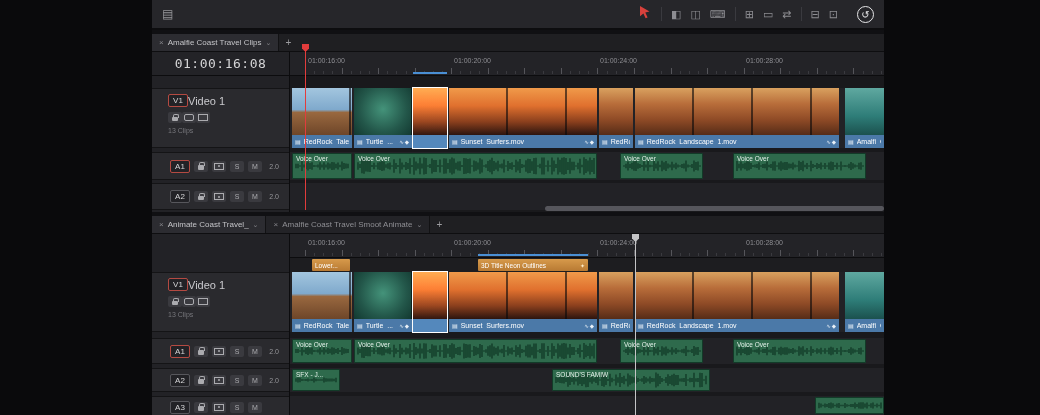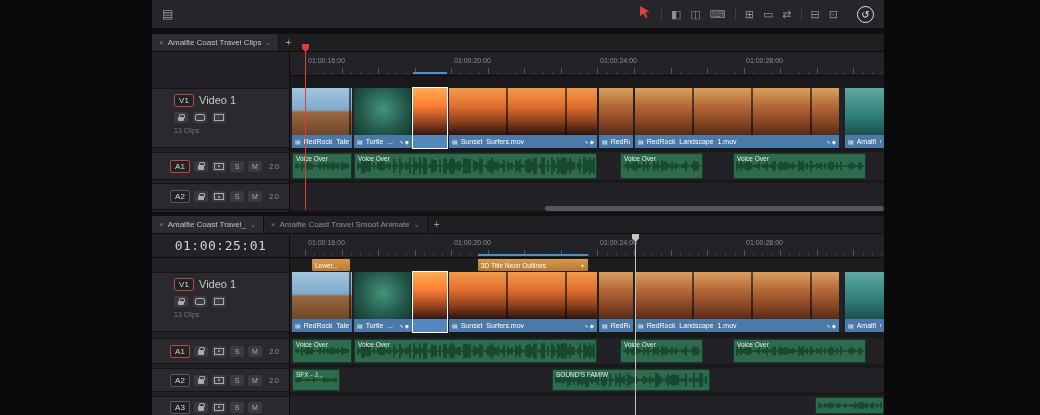--- a/index.html
+++ b/index.html
@@ -29,21 +29,21 @@
   .tab.active{background:#2c2c31;color:#c4c4c8}
   .tab-x{font-size:8px;color:#85858a}
   .tab-chev{font-size:7px;color:#85858a}
   .tab-plus{width:18px;display:flex;align-items:center;justify-content:center;color:#9b9b9f;font-size:10px}
 
   
   .hdrcol{position:absolute;left:0;top:18px;bottom:0;width:138px;background:#222226;border-right:1px solid #0c0c0e;z-index:5}
   .tc{position:absolute;top:0;left:0;width:100%;height:24px;display:flex;align-items:center;justify-content:center;
       font-family:"DejaVu Sans Mono",monospace;font-size:13px;letter-spacing:.5px;color:#d4d4d6;background:#232327;border-bottom:1px solid #0c0c0e}
   .htrk{position:absolute;left:0;right:0;background:#2a2a2e;border-top:1px solid #141416;border-bottom:1px solid #141416}
-  .hrow{display:flex;align-items:flex-start;gap:5px;padding-left:22px}
+  .hrow{display:flex;align-items:center;padding-left:16px}
   .hrow.r1{padding-top:5px}
   .hrow.icons{padding-top:5px}
   .hrow.info{padding-top:4px;font-size:7px;color:#77777c}
   .tn{font-size:11px;color:#c9c9cd}
   .badge{min-width:20px;height:13px;border-radius:2px;display:flex;align-items:center;justify-content:center;font-size:8px;color:#d6d6d8;border:1px solid #57575c;background:#222226}
   .badge.red{border-color:#b44a42}
   .ha{display:flex;align-items:center;gap:4px;padding-left:18px}
   .ch{margin-left:auto;margin-right:10px;font-size:7px;color:#96969a}
   .mini{width:14px;height:11px;background:#3a3a3f;border-radius:2px;display:flex;align-items:center;justify-content:center;font-size:7px;color:#ababaf;position:relative}
   .i-lock::before{content:"";position:absolute;top:1.5px;left:4.5px;width:4px;height:3px;border:1px solid #ababaf;border-bottom:none;border-radius:2px 2px 0 0}
@@ -156,20 +156,21 @@
   <div class="panel p1">
     <div class="tabs">
         <div class="tab active">
           <span class="tab-x">×</span>
           <span class="tab-label">Amalfie Coast Travel Clips</span>
           <span class="tab-chev">⌄</span>
         </div>
         <div class="tab-plus">+</div>
       </div>
     <div class="hdrcol">
+      <div class="tc">01:00:16:08</div>
       <div class="htrk hv">
         <div class="hrow r1">
           <span class="badge red">V1</span>
           <span class="tn">Video 1</span>
         </div>
         <div class="hrow icons">
           <span class="mini i-lock"></span>
           <span class="mini i-clip"></span>
           <span class="mini i-rect"></span>
         </div>
@@ -294,32 +295,31 @@
         </div>
     </div>
     <div class="playhead" style="left: 153px; background: rgb(226, 60, 60);"></div>
     <div class="ph-handle" style="left: 150px; background: rgb(226, 60, 60);"></div>
   </div>
 
   <div class="panel p2">
     <div class="tabs">
         <div class="tab active">
           <span class="tab-x">×</span>
-          <span class="tab-label">Amalfie Coast Travel_</span>
+          <span class="tab-label">Animate Coast Travel_</span>
           <span class="tab-chev">⌄</span>
         </div>
         <div class="tab">
           <span class="tab-x">×</span>
           <span class="tab-label">Amalfie Coast Travel Smoot Animate</span>
           <span class="tab-chev">⌄</span>
         </div>
         <div class="tab-plus">+</div>
       </div>
     <div class="hdrcol">
-      <div class="tc">01:00:25:01</div>
       <div class="htrk hv">
         <div class="hrow r1">
           <span class="badge red">V1</span>
           <span class="tn">Video 1</span>
         </div>
         <div class="hrow icons">
           <span class="mini i-lock"></span>
           <span class="mini i-clip"></span>
           <span class="mini i-rect"></span>
         </div>

